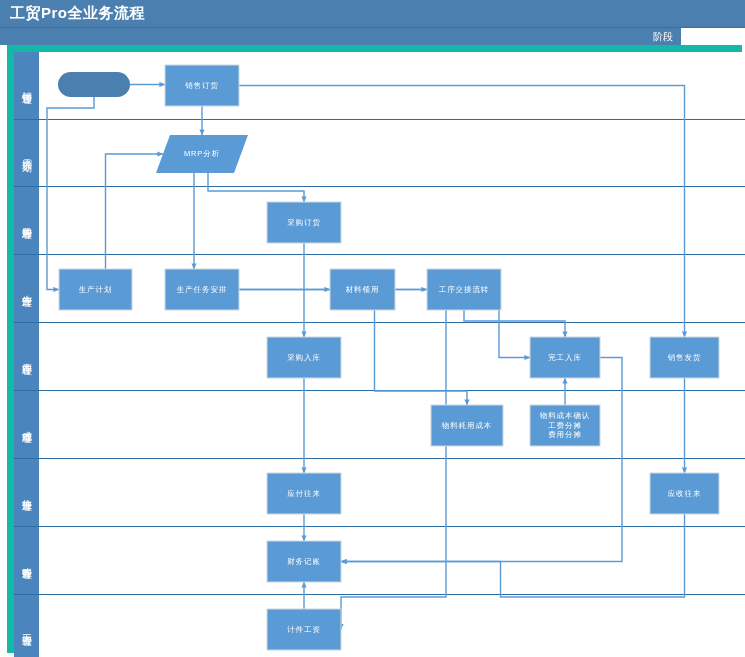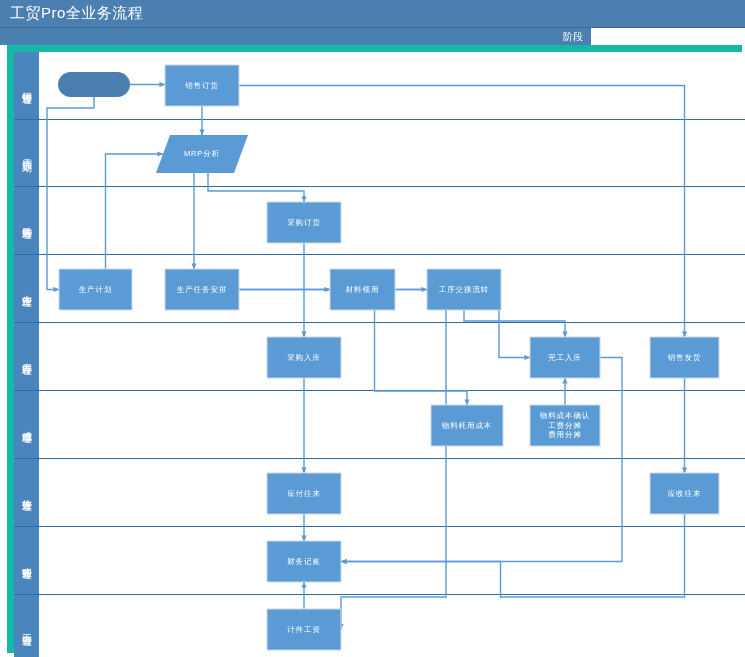--- a/index.html
+++ b/index.html
@@ -21,31 +21,31 @@
     position: absolute;
     left: 0; top: 0;
     width: 745px; height: 28px;
     background: #4a7fb0;
     border-bottom: 1px solid #3e6d99;
   }
   .title-text {
     position: absolute;
     left: 10px; top: 4px;
     font-size: 15px;
-    font-weight: normal;
+    font-weight: bold;
     color: #ffffff;
     letter-spacing: 0.5px;
     white-space: nowrap;
   }
 
   
   .phase-bar {
     position: absolute;
     left: 0; top: 28px;
-    width: 591px; height: 17px;
+    width: 681px; height: 17px;
     background: #4a7fb0;
   }
   .phase-text {
     position: absolute;
     right: 8px; top: 2px;
     font-size: 10px;
     color: #ffffff;
     white-space: nowrap;
   }
 

